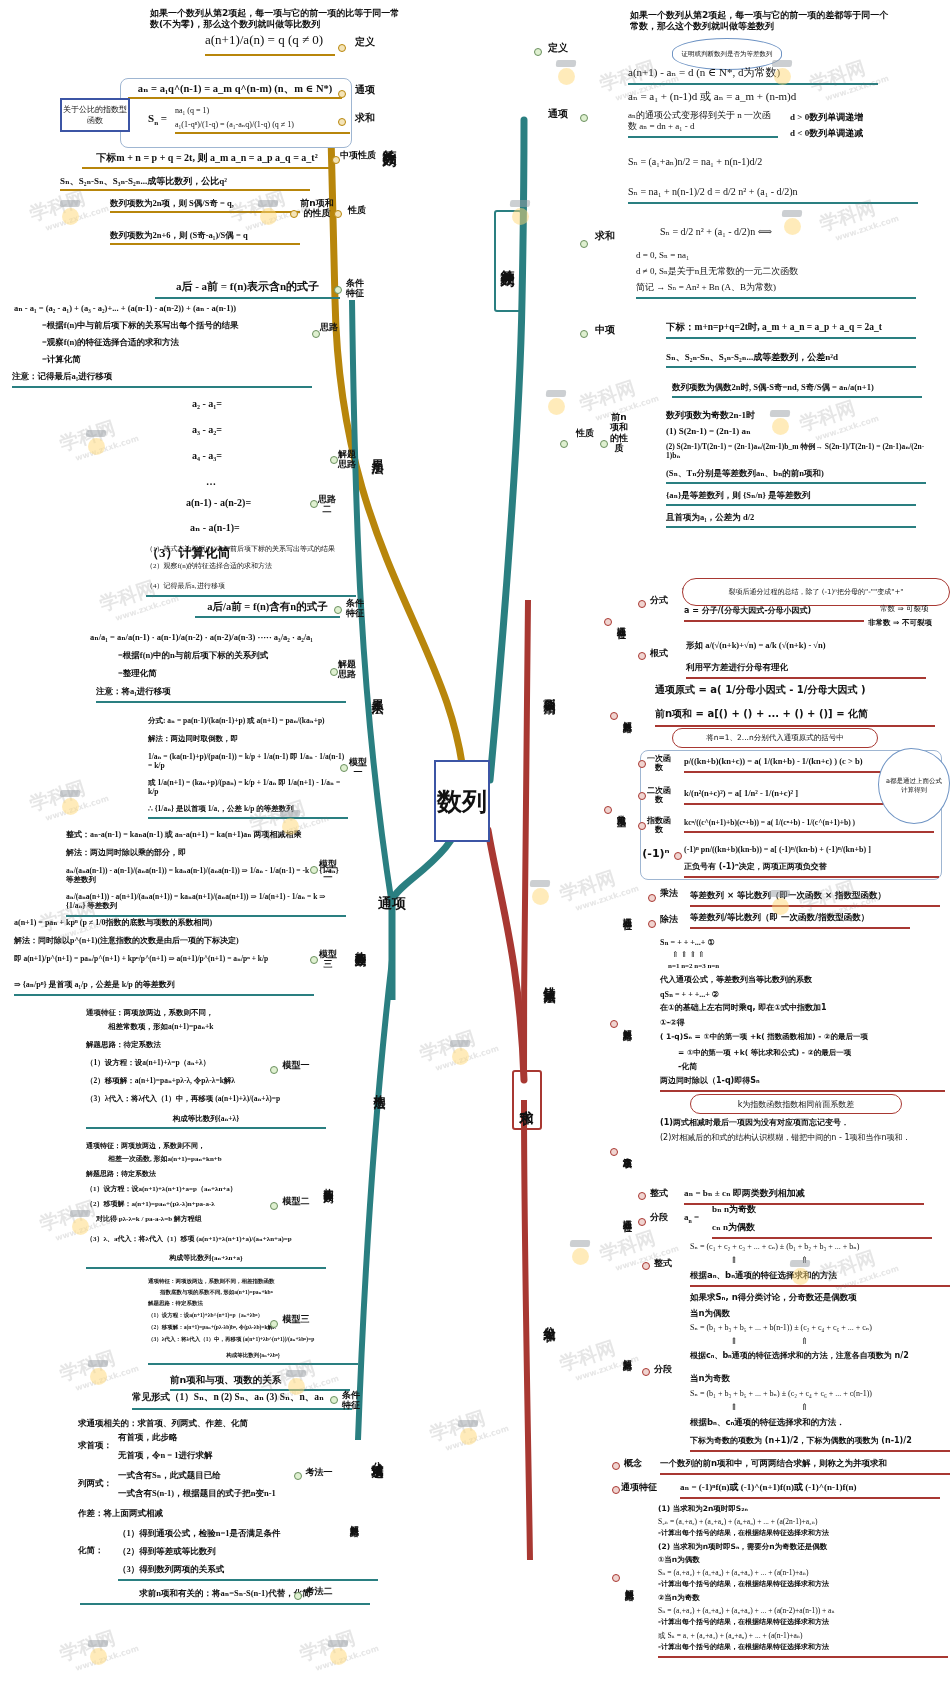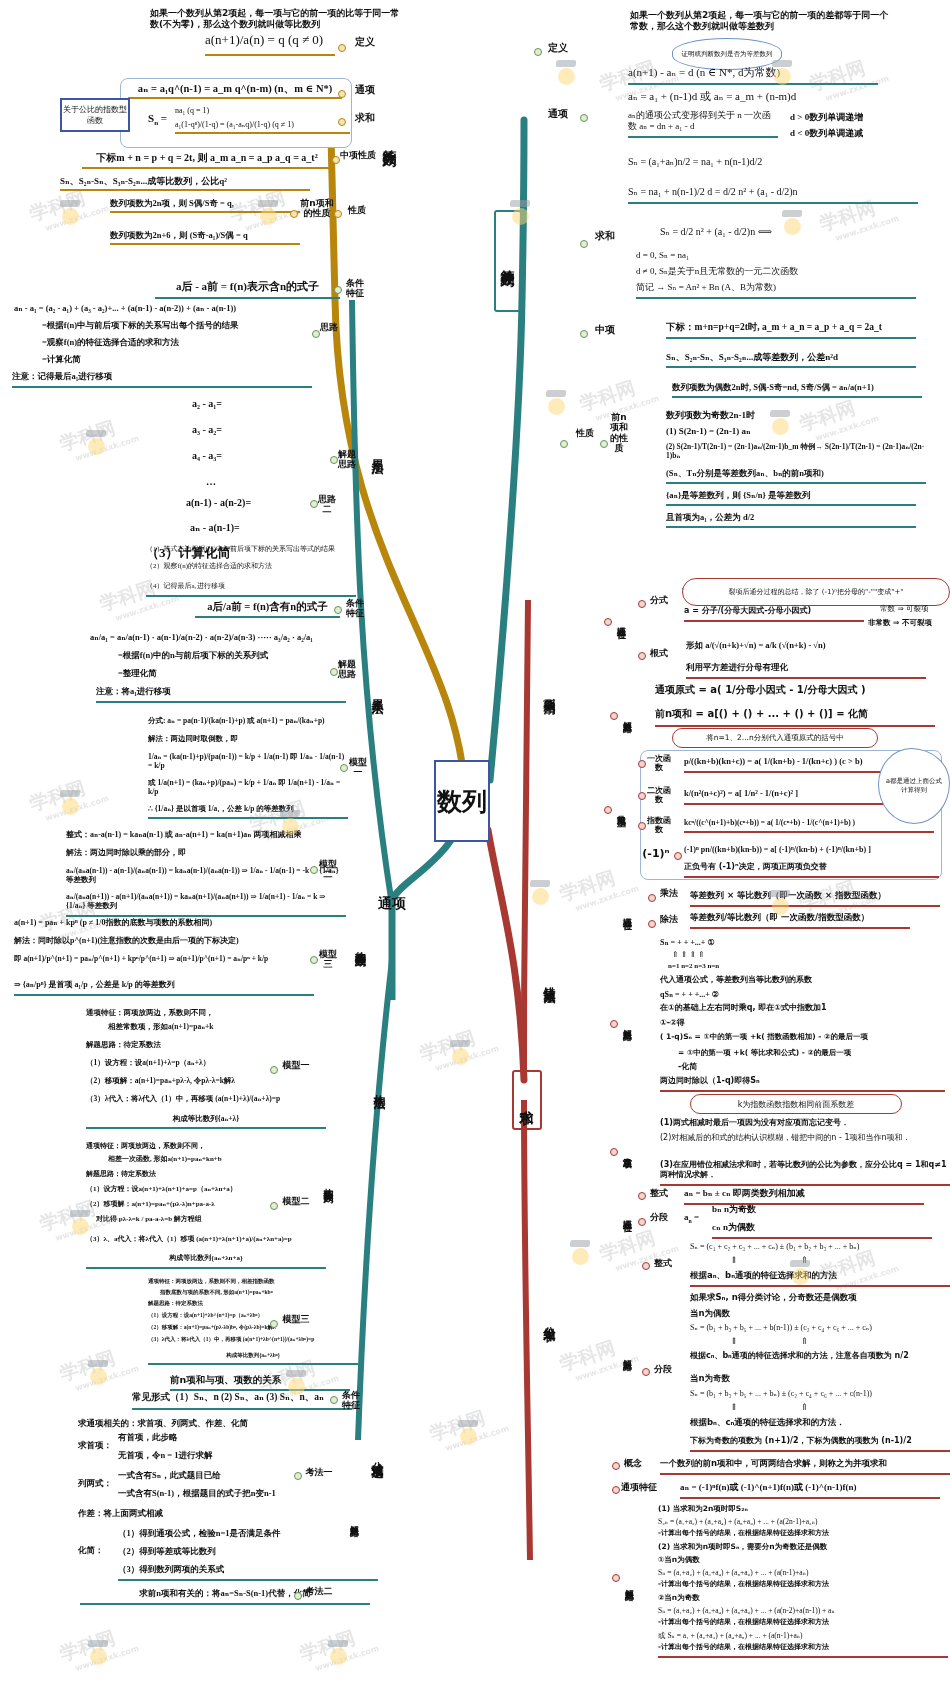--- a/index.html
+++ b/index.html
@@ -301,21 +301,20 @@
   <div class="txt" style="left:660px;top:1018px;width:280px;font-size:8px;font-weight:bold;font-family:'DejaVu Sans',sans-serif;">①-②得</div>
   <div class="txt" style="left:660px;top:1032px;width:285px;font-size:7.5px;font-weight:bold;font-family:'DejaVu Sans',sans-serif;">( 1-q)Sₙ = ①中的第一项 +k( 指数函数相加) - ②的最后一项</div>
   <div class="txt" style="left:678px;top:1048px;width:285px;font-size:7.5px;font-weight:bold;font-family:'DejaVu Sans',sans-serif;">= ①中的第一项 +k( 等比求和公式) - ②的最后一项</div>
   <div class="txt" style="left:678px;top:1062px;width:280px;font-size:8px;font-weight:bold;font-family:'DejaVu Sans',sans-serif;">-化简</div>
   <div class="txt under-r" style="left:660px;top:1076px;width:285px;font-size:8px;font-weight:bold;font-family:'DejaVu Sans',sans-serif;padding-bottom:4px;">两边同时除以（1-q)即得Sₙ</div>
   <div class="vlabel" style="left:618px;top:1008px;width:18px;height:32px;font-size:9px;">解题思路</div>
   <div class="bubble" style="left:690px;top:1094px;width:210px;height:18px;font-size:8px;display:flex;align-items:center;justify-content:center;">k为指数函数指数相同前面系数差</div>
 
   <div class="txt" style="left:660px;top:1118px;width:290px;font-size:8px;font-weight:bold;font-family:'DejaVu Sans',sans-serif;">(1)两式相减时最后一项因为没有对应项而忘记变号．</div>
   <div class="txt" style="left:660px;top:1133px;width:290px;font-size:8px;font-weight:normal;font-family:'DejaVu Sans',sans-serif;">(2)对相减后的和式的结构认识模糊，错把中间的n - 1项和当作n项和．</div>
-  <div class="txt under-r" style="left:660px;top:1160px;width:290px;font-size:8px;font-weight:bold;font-family:'DejaVu Sans',sans-serif;padding-bottom:4px;">(3)在应用错位相减法求和时，若等比数列的公比为参数，应分公比q = 1和q≠1两种情况求解．</div>
   <div class="vlabel" style="left:618px;top:1135px;width:18px;height:34px;font-size:9px;">注意事项</div>
 
   <div class="txt under-r" style="left:684px;top:1188px;width:240px;font-size:9px;font-weight:bold;padding-bottom:4px;">aₙ = bₙ ± cₙ 即两类数列相加减</div>
   <div class="hlabel" style="left:646px;top:1188px;width:26px;font-size:9px;">整式</div>
   <div class="txt" style="left:712px;top:1204px;width:200px;font-size:9px;font-weight:bold;">bₙ       n为奇数</div>
   <div class="txt under-r" style="left:712px;top:1222px;width:220px;font-size:9px;font-weight:bold;padding-bottom:4px;">cₙ       n为偶数</div>
   <div class="txt" style="left:684px;top:1212px;font-size:9px;font-weight:bold;">a<sub>n</sub> =</div>
   <div class="hlabel" style="left:646px;top:1212px;width:26px;font-size:9px;">分段</div>
   <div class="vlabel" style="left:618px;top:1198px;width:18px;height:34px;font-size:9px;">通项特征</div>
 

